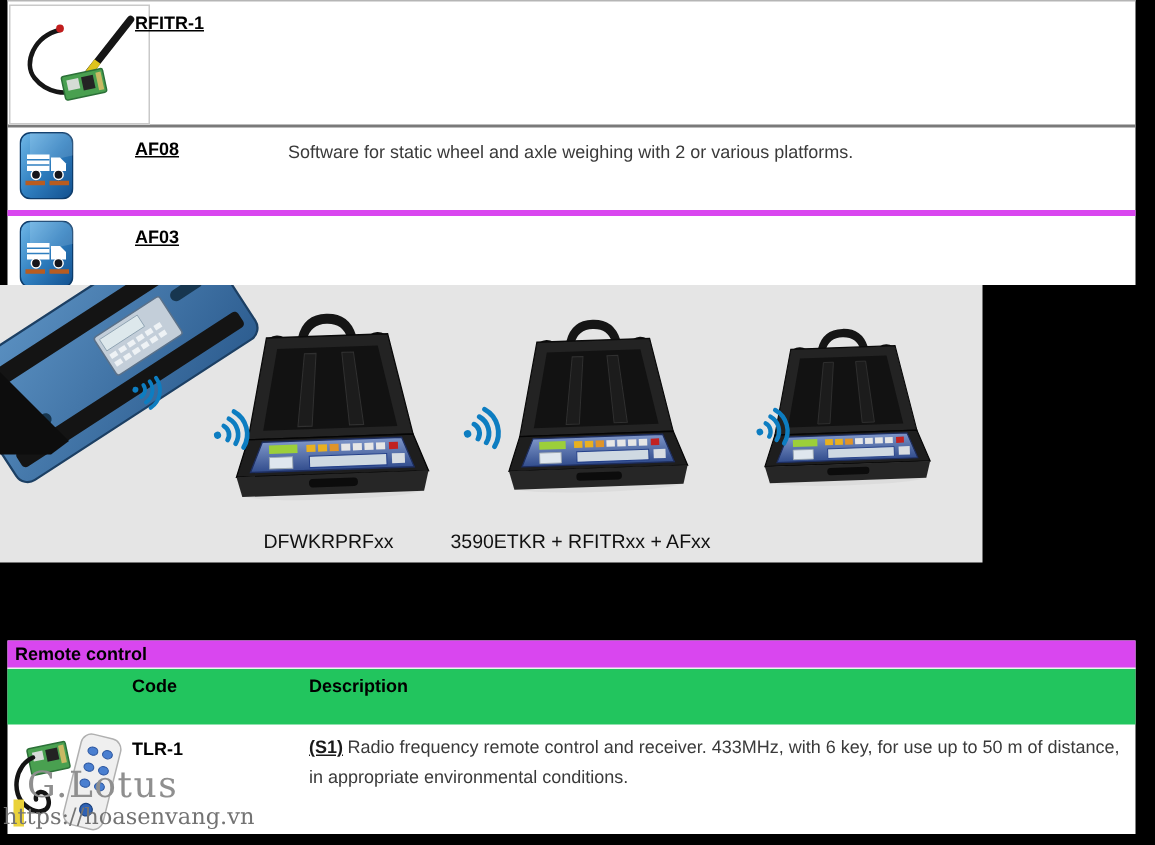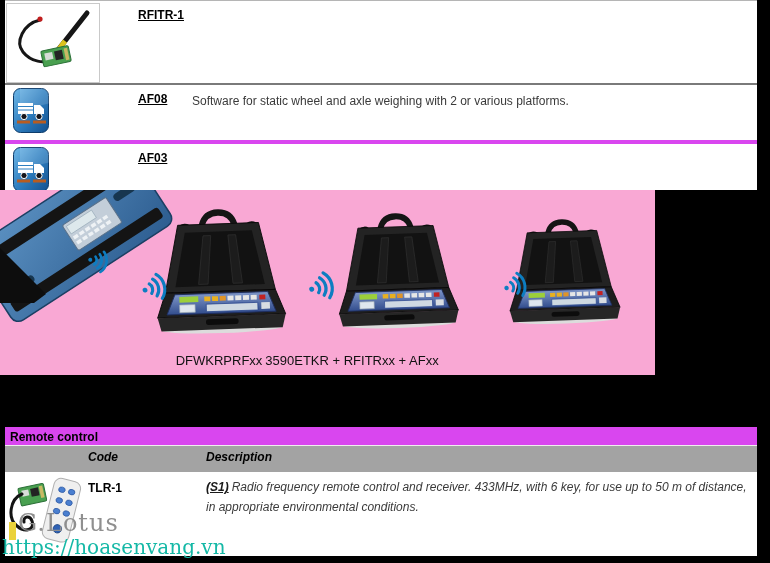--- a/index.html
+++ b/index.html
@@ -7,43 +7,43 @@
     width:770px;height:563px;position:relative;background:#000;
     font-family:"Liberation Sans","DejaVu Sans",sans-serif;overflow:hidden;
   }
   
   .tbl-top{position:absolute;left:5px;top:0;width:752px;height:190px;background:#fff;border-top:1px solid #b5b5b5;box-sizing:border-box;}
   .mrow{position:relative;}
   .mrow1{height:82px;border-bottom:2px solid #7a7a7a;}
   .mrow2{height:55px;border-bottom:4px solid #d946ef;}
   .mrow3{height:50px;text-align:center;}
   .code{position:absolute;left:85px;top:7px;font-size:12px;font-weight:bold;color:#000;}
-  .code.u{text-decoration:underline;cursor:pointer;margin-left:48px;}
+  .code.u{text-decoration:underline;cursor:pointer;}
   .desc{position:absolute;left:187px;top:6px;width:556px;font-size:12px;line-height:20px;color:#3a3a3a;}
   .s1{font-weight:bold;text-decoration:underline;color:#1a1a1a;margin-right:3px;cursor:pointer;}
   .antenna-box{position:absolute;left:1px;top:2px;width:92px;height:78px;border:1px solid #c9c9c9;background:#fff;}
   .appicon{position:absolute;left:8px;top:3px;width:36px;height:45px;}
   
-  .photo{position:absolute;left:0;top:190px;width:655px;height:185px;background:#f9a8d4;}
+  .photo{position:absolute;left:0;top:190px;width:655px;height:185px;background:#e5e5e5;}
   .caption{position:absolute;top:163px;transform:translateX(-50%);font-size:13px;color:#111;white-space:nowrap;}
-  .cap1{left:219px;} .cap2{left:352px;} .cap3{left:570px;}
+  .cap1{left:219px;} .cap2{left:387px;} .cap3{left:570px;}
   
   .tbl-bot{position:absolute;left:5px;top:427px;width:752px;height:129px;background:#fff;}
   .sec-bar{height:19px;background:#d946ef;border-bottom:1px solid #efefef;box-sizing:border-box;}
   .sec-bar span{display:inline-block;padding:2px 0 0 5px;font-size:12px;font-weight:bold;color:#000;}
-  .col-hdr{position:relative;height:26px;background:#a3a3a3;font-style:italic;}
+  .col-hdr{position:relative;height:37px;background:#22c55e;}
   .col-hdr span{position:absolute;top:4px;font-size:12px;font-weight:bold;color:#000;}
   .hdr-code{left:83px;} .hdr-desc{left:201px;}
   .brow{position:relative;height:92px;}
   .brow .code{left:83px;top:9px;}
-  .brow .desc{left:201px;top:5px;width:545px;font-style:italic;}
+  .brow .desc{left:201px;top:5px;width:545px;}
   .remote-img{position:absolute;left:3px;top:2px;width:78px;height:80px;}
   
   .wm-brand{position:absolute;left:18px;top:509px;font-family:"DejaVu Serif","Liberation Serif",serif;font-size:24px;color:#8f8f8f;letter-spacing:1px;z-index:10;}
-  .wm-url{position:absolute;left:2px;top:535px;font-family:"DejaVu Serif","Liberation Serif",serif;font-size:20px;color:#14b8a6;z-index:10;}
+  .wm-url{position:absolute;left:2px;top:535px;font-family:"DejaVu Serif","Liberation Serif",serif;font-size:15px;color:#737373;z-index:10;}
 </style>
 </head>
 <body>
 
 <div class="tbl-top">
 
   <div class="mrow mrow1">
     <div class="antenna-box">
       <svg width="90" height="76" viewBox="0 0 90 76">
         <path d="M33,16 C16,20 8,38 16,48 C24,58 38,60 44,55" fill="none" stroke="#161616" stroke-width="3" stroke-linecap="round"></path>

